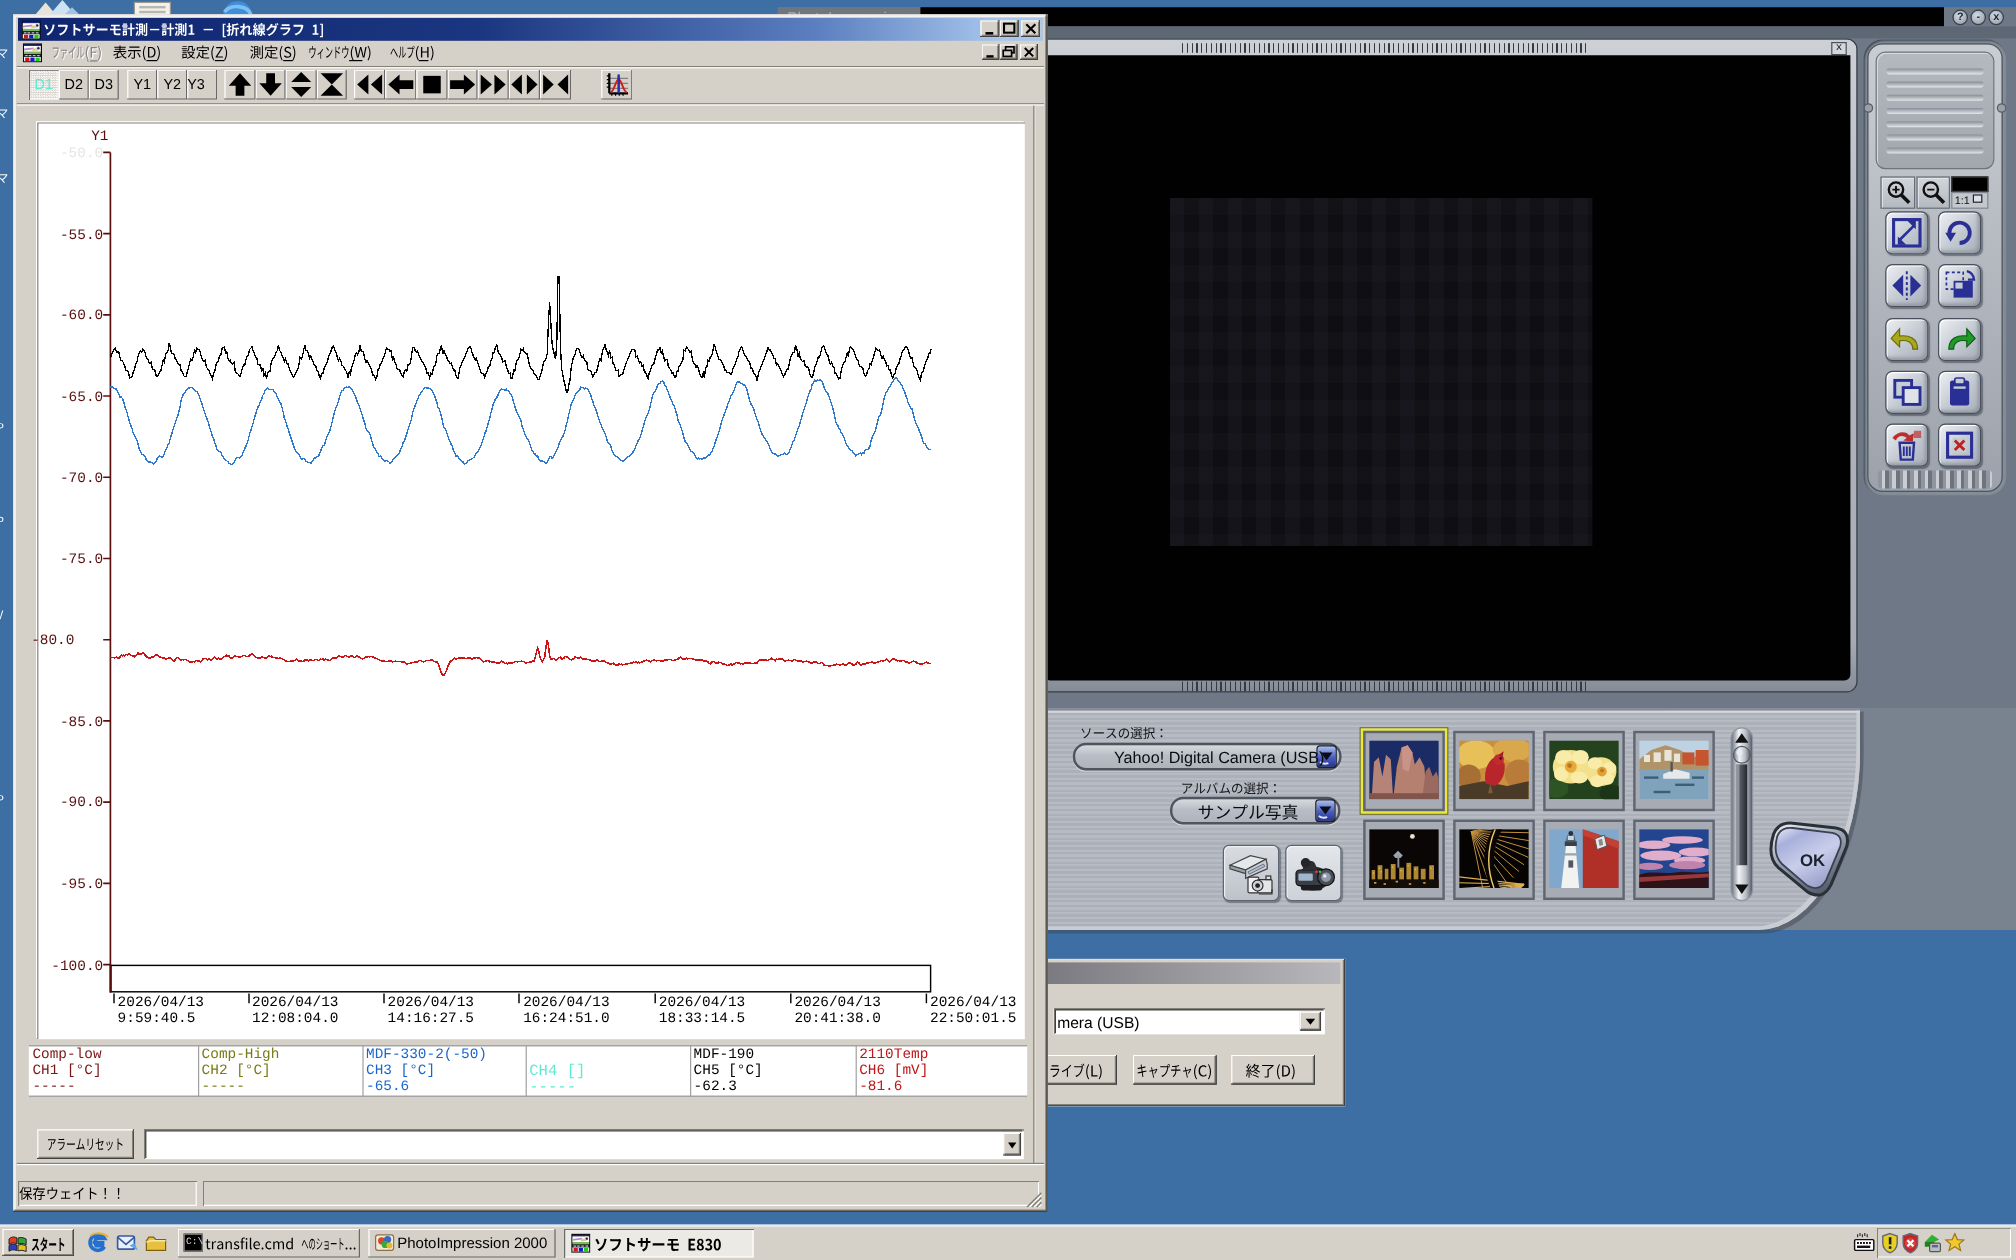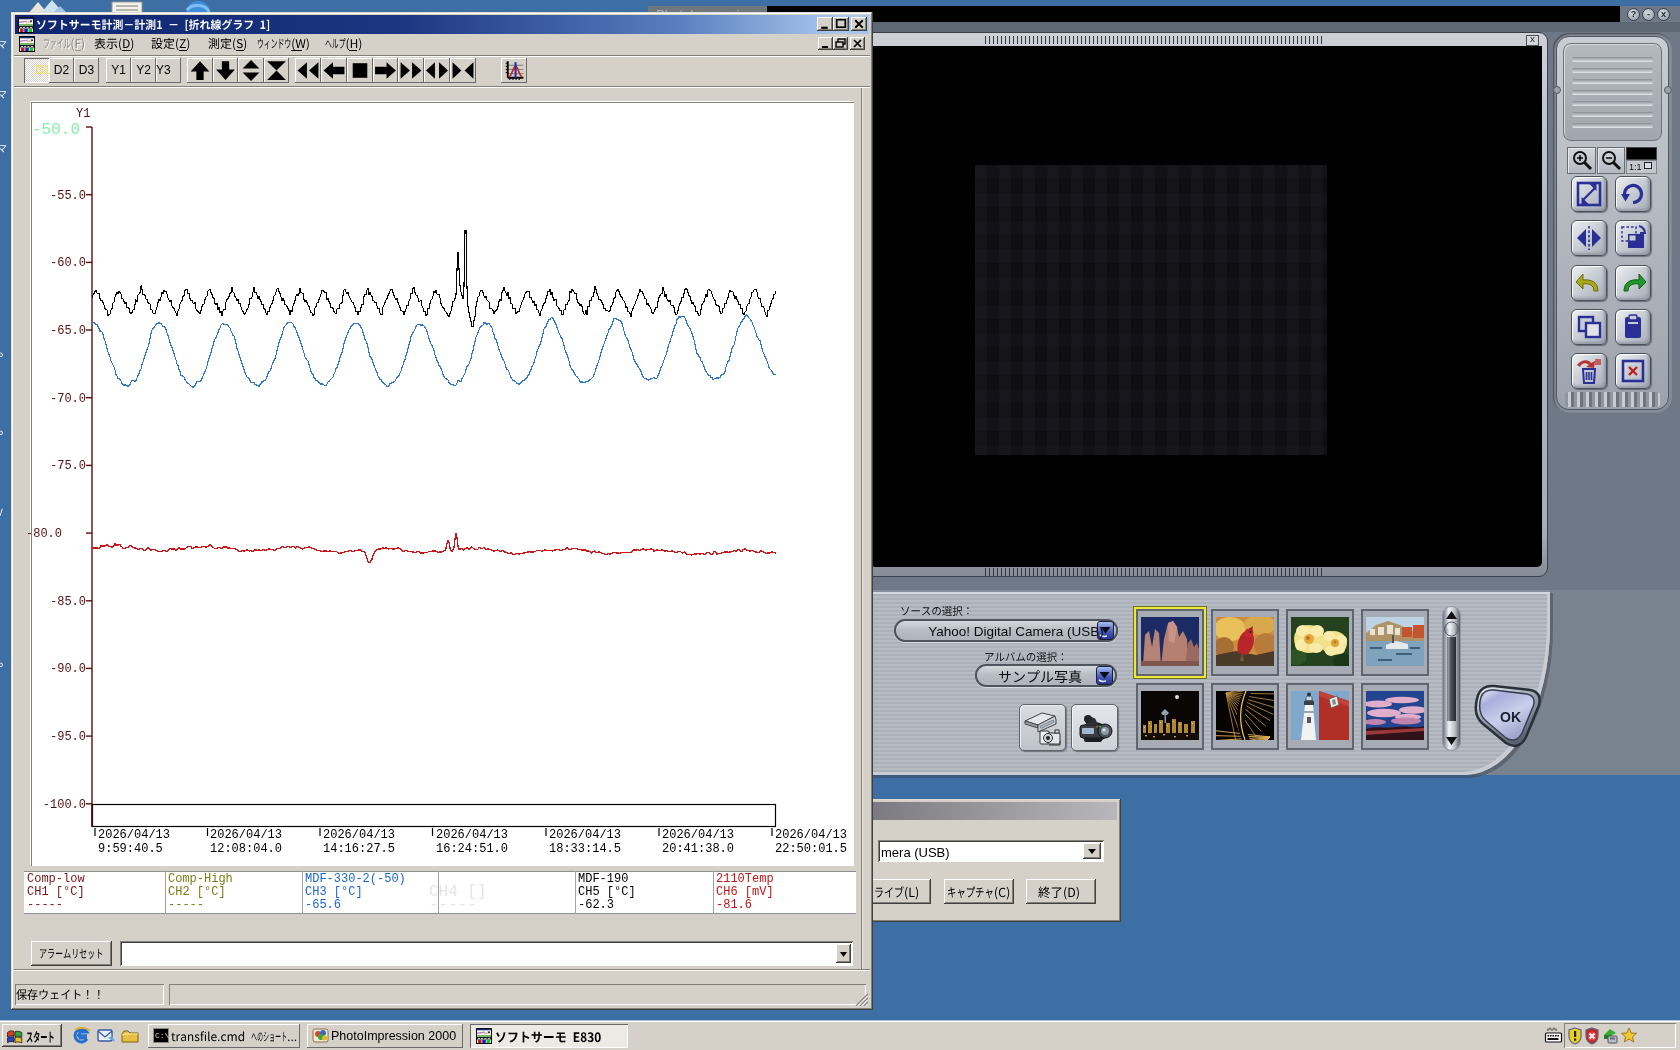--- a/index.html
+++ b/index.html
@@ -467,21 +467,21 @@
 <div class="ab" style="left:349px;top:50px;width:8px;height:1px;background:#000"></div>
 <div class="ab" style="left:73px;top:50px;width:8px;height:1px;background:#9a9a9a"></div>
 <div class="ab" style="left:14px;top:55px;width:856px;height:2px;border-top:1px solid #838075;border-bottom:1px solid #fff"></div>
 <div class="ab" style="left:14px;top:86px;width:856px;height:2px;border-top:1px solid #838075;border-bottom:1px solid #fff"></div>
 <div class="ab tbp" style="left:24px;top:58px;width:25px;height:25px;background-image:repeating-conic-gradient(#fff 0 25%,#d5d1c9 0 50%);background-size:2px 2px;"></div>
 <div class="ab tb" style="left:49px;top:58px;width:25px;height:25px;"></div>
 <div class="ab tb" style="left:74px;top:58px;width:25px;height:25px;"></div>
 <div class="ab tb" style="left:106px;top:58px;width:25px;height:25px;"></div>
 <div class="ab tb" style="left:131px;top:58px;width:25px;height:25px;"></div>
 <div class="ab tb" style="left:156px;top:58px;width:25px;height:25px;"></div>
-<div class="ab" style="left:24px;top:63px;width:38px;height:14px;text-align:center;font-size:12px;color:#fde047">D1</div>
+<div class="ab" style="left:24px;top:63px;width:25px;height:14px;text-align:center;font-size:12px;color:#5eead4">D1</div>
 <div class="ab" style="left:49px;top:63px;width:25px;height:14px;text-align:center;font-size:12px;color:#000">D2</div>
 <div class="ab" style="left:74px;top:63px;width:25px;height:14px;text-align:center;font-size:12px;color:#000">D3</div>
 <div class="ab" style="left:106px;top:63px;width:25px;height:14px;text-align:center;font-size:12px;color:#000">Y1</div>
 <div class="ab" style="left:131px;top:63px;width:25px;height:14px;text-align:center;font-size:12px;color:#000">Y2</div>
 <div class="ab" style="left:156px;top:63px;width:24px;height:14px;text-align:left;font-size:12px;color:#000">Y3</div>
 <div class="ab tb" style="left:187px;top:58px;width:26px;height:25px;"></div>
 <svg class="ab" style="left:187px;top:58px" width="26" height="25" viewBox="0 0 24 24">
     <path d="M12 3 L21 13 L15.5 13 L15.5 21 L8.5 21 L8.5 13 L3 13 Z" fill="#000"></path>
   </svg>
 <div class="ab tb" style="left:213px;top:58px;width:25px;height:25px;"></div>
@@ -573,21 +573,21 @@
     <line x1="289" y1="726" x2="289" y2="734" stroke="#000" stroke-width="1.2"></line>
     <line x1="401.5" y1="726" x2="401.5" y2="734" stroke="#000" stroke-width="1.2"></line>
     <line x1="515" y1="726" x2="515" y2="734" stroke="#000" stroke-width="1.2"></line>
     <line x1="628" y1="726" x2="628" y2="734" stroke="#000" stroke-width="1.2"></line>
     <line x1="741" y1="726" x2="741" y2="734" stroke="#000" stroke-width="1.2"></line>
     <polyline points="61,446.2 62,446.0 63,445.9 64,446.2 65,446.1 66,445.5 67,446.2 68,446.4 69,445.6 70,443.9 71,444.6 72,443.7 73,444.8 74,443.3 75,443.8 76,442.8 77,443.1 78,444.2 79,444.3 80,444.6 81,445.2 82,444.2 83,443.6 84,441.6 85,443.3 86,443.0 87,443.1 88,442.1 89,442.8 90,444.1 91,445.0 92,446.1 93,446.4 94,446.3 95,445.9 96,445.3 97,445.5 98,444.3 99,443.8 100,443.9 101,444.4 102,445.5 103,445.7 104,446.0 105,446.4 106,446.5 107,447.6 108,447.2 109,446.5 110,446.4 111,446.4 112,447.7 113,448.0 114,448.8 115,447.9 116,446.4 117,445.8 118,446.9 119,447.7 120,448.2 121,447.6 122,447.8 123,447.6 124,447.7 125,448.2 126,448.5 127,449.6 128,449.6 129,450.0 130,449.3 131,449.5 132,448.8 133,448.5 134,448.7 135,449.0 136,449.6 137,448.6 138,447.4 139,446.5 140,446.9 141,446.9 142,447.8 143,446.9 144,447.7 145,448.2 146,447.5 147,446.4 148,445.5 149,446.5 150,447.2 151,446.5 152,447.1 153,447.2 154,446.9 155,446.0 156,445.0 157,445.1 158,444.0 159,444.7 160,444.5 161,446.4 162,446.5 163,445.9 164,445.4 165,444.5 166,445.1 167,445.1 168,445.4 169,445.6 170,445.3 171,444.8 172,444.2 173,444.3 174,445.0 175,445.2 176,445.0 177,444.2 178,443.2 179,442.8 180,443.3 181,444.7 182,445.5 183,446.0 184,446.5 185,446.4 186,446.3 187,445.6 188,445.7 189,445.8 190,446.8 191,446.0 192,445.8 193,444.6 194,445.2 195,444.9 196,445.9 197,446.1 198,445.7 199,446.3 200,446.2 201,446.8 202,446.2 203,446.5 204,446.9 205,447.5 206,447.8 207,448.8 208,449.0 209,449.5 210,449.3 211,449.0 212,448.6 213,449.2 214,448.4 215,448.1 216,447.2 217,448.3 218,448.9 219,449.0 220,448.6 221,449.3 222,449.2 223,448.0 224,448.1 225,447.9 226,449.0 227,448.2 228,447.9 229,448.5 230,448.3 231,448.2 232,447.6 233,447.8 234,448.3 235,448.3 236,447.2 237,447.6 238,446.9 239,448.0 240,447.2 241,447.5 242,448.0 243,448.1 244,448.4 245,447.3 246,446.5 247,446.4 248,446.5 249,446.5 250,445.8 251,444.5 252,444.9 253,445.3 254,445.9 255,445.4 256,444.5 257,444.4 258,444.9 259,445.4 260,445.6 261,444.7 262,444.6 263,444.9 264,446.0 265,445.7 266,444.9 267,444.8 268,445.5 269,445.8 270,446.6 271,447.0 272,446.7 273,446.2 274,445.6 275,445.5 276,445.1 277,445.3 278,445.0 279,445.2 280,445.5 281,446.3 282,446.5 283,446.9 284,447.3 285,447.8 286,448.4 287,448.7 288,448.9 289,448.3 290,449.2 291,449.3 292,449.3 293,448.6 294,449.1 295,448.9 296,449.6 297,449.3 298,449.1 299,449.0 300,449.2 301,449.4 302,449.3 303,449.3 304,449.7 305,449.1 306,450.0 307,450.5 308,451.5 309,451.0 310,451.0 311,450.9 312,450.3 313,450.2 314,449.8 315,449.7 316,449.5 317,449.5 318,448.8 319,448.2 320,448.5 321,449.2 322,449.7 323,449.1 324,448.6 325,448.4 326,448.5 327,448.3 328,448.0 329,447.8 330,448.8 331,449.1 332,450.0 333,449.5 334,450.9 335,453.1 336,456.9 337,459.2 338,460.4 339,460.7 340,458.9 341,457.1 342,453.9 343,451.9 344,449.4 345,448.8 346,447.8 347,447.4 348,446.5 349,447.2 350,446.7 351,446.7 352,445.9 353,446.4 354,446.3 355,446.0 356,446.4 357,446.8 358,446.9 359,446.3 360,446.1 361,446.6 362,447.1 363,447.1 364,446.4 365,446.6 366,446.0 367,446.2 368,446.1 369,446.6 370,447.7 371,448.4 372,449.5 373,449.2 374,448.7 375,448.5 376,448.4 377,449.4 378,449.1 379,449.9 380,449.4 381,449.9 382,450.0 383,450.4 384,450.8 385,450.4 386,449.7 387,449.1 388,449.6 389,450.3 390,451.1 391,450.5 392,451.2 393,450.2 394,450.7 395,450.2 396,450.6 397,450.0 398,449.5 399,449.2 400,449.6 401,449.2 402,449.1 403,449.1 404,449.0 405,449.4 406,449.3 407,450.3 408,450.4 409,450.0 410,450.1 411,449.6 412,449.7 413,448.6 414,448.9 415,446.1 416,441.4 417,438.2 418,440.4 419,446.1 420,448.1 421,449.2 422,447.3 423,445.3 424,436.7 425,431.6 426,435.7 427,444.2 428,447.3 429,447.0 430,446.9 431,446.8 432,447.9 433,447.9 434,446.9 435,446.0 436,445.7 437,447.0 438,447.2 439,446.3 440,445.2 441,445.1 442,446.0 443,446.5 444,447.6 445,447.9 446,447.4 447,447.1 448,445.5 449,446.0 450,446.0 451,446.7 452,446.0 453,445.6 454,446.6 455,447.4 456,447.1 457,446.9 458,447.5 459,447.8 460,447.7 461,448.0 462,448.7 463,449.3 464,448.8 465,448.7 466,448.0 467,448.0 468,448.9 469,449.4 470,449.4 471,448.6 472,448.5 473,449.3 474,450.1 475,450.2 476,450.6 477,451.2 478,451.3 479,451.2 480,450.5 481,451.7 482,452.0 483,452.5 484,452.1 485,451.3 486,451.9 487,451.4 488,452.1 489,451.6 490,451.6 491,451.1 492,451.3 493,450.7 494,451.0 495,450.2 496,450.9 497,449.8 498,450.0 499,449.6 500,450.4 501,449.6 502,450.3 503,450.0 504,449.6 505,449.0 506,448.6 507,448.4 508,448.2 509,448.5 510,449.0 511,449.6 512,448.6 513,448.2 514,447.8 515,448.5 516,448.8 517,448.4 518,448.5 519,448.2 520,449.0 521,448.6 522,449.0 523,448.1 524,447.7 525,448.0 526,447.5 527,447.7 528,447.4 529,448.2 530,448.6 531,448.2 532,448.0 533,447.4 534,447.1 535,446.2 536,445.5 537,446.2 538,447.2 539,447.5 540,447.3 541,446.4 542,446.9 543,446.6 544,446.8 545,446.6 546,447.0 547,447.4 548,447.7 549,447.9 550,447.8 551,448.3 552,447.7 553,448.4 554,447.9 555,448.8 556,449.0 557,448.7 558,449.0 559,449.6 560,451.0 561,451.1 562,449.7 563,449.4 564,449.0 565,450.5 566,450.6 567,450.8 568,449.7 569,450.2 570,450.3 571,451.1 572,451.3 573,451.7 574,452.0 575,452.6 576,452.4 577,452.0 578,451.2 579,452.1 580,451.7 581,451.3 582,450.2 583,450.2 584,450.6 585,450.6 586,451.3 587,451.0 588,451.3 589,451.1 590,450.5 591,450.3 592,450.3 593,450.8 594,450.6 595,450.8 596,450.8 597,450.8 598,450.6 599,450.2 600,450.4 601,449.1 602,448.3 603,447.7 604,448.5 605,447.9 606,447.9 607,447.8 608,448.5 609,448.4 610,447.6 611,447.6 612,446.7 613,447.7 614,447.3 615,448.6 616,447.3 617,447.7 618,447.2 619,447.6 620,446.9 621,447.3 622,447.9 623,449.1 624,448.5 625,448.4 626,448.0 627,448.4 628,448.5 629,448.8 630,448.3 631,447.5 632,448.1 633,448.5 634,449.5 635,448.5 636,449.0 637,449.0 638,449.8 639,449.2 640,449.2 641,448.9 642,449.2 643,449.5 644,450.3 645,450.4 646,450.3 647,449.8 648,449.8 649,449.5 650,450.0 651,451.0 652,451.0 653,450.0 654,450.1 655,451.4 656,452.5 657,452.5 658,452.8 659,452.6 660,453.0 661,452.9 662,452.6 663,452.4 664,451.9 665,452.1 666,451.5 667,451.6 668,451.9 669,452.7 670,451.7 671,451.4 672,451.5 673,452.3 674,452.2 675,451.4 676,450.6 677,450.2 678,450.6 679,451.4 680,452.5 681,452.0 682,451.8 683,449.9 684,449.8 685,450.7 686,452.1 687,452.0 688,451.5 689,451.4 690,451.5 691,450.7 692,450.2 693,450.3 694,450.0 695,450.0 696,449.7 697,450.6 698,450.6 699,449.9 700,449.9 701,449.5 702,449.4 703,448.7 704,448.5 705,449.3 706,448.4 707,448.0 708,447.3 709,448.7 710,449.6 711,449.2 712,447.7 713,447.0 714,446.9 715,448.0 716,448.2 717,448.8 718,448.4 719,449.1 720,448.7 721,448.4 722,448.3 723,449.4 724,450.0 725,449.8 726,450.4 727,450.3 728,450.1 729,449.4 730,448.9 731,449.1 732,449.3 733,450.4 734,451.0 735,451.2 736,451.2 737,451.1 738,451.2 739,450.7 740,450.2 741,449.8 742,450.5 743,450.8 744,450.9 745,451.0" fill="none" stroke="#CC1414" stroke-width="1.3" shape-rendering="crispEdges"></polyline>
     <polyline points="61,220.5 62,220.5 63,220.5 64,221.5 65,222.2 66,222.2 67,224.3 68,226.5 69,229.2 70,228.8 71,230.1 72,232.7 73,236.8 74,239.1 75,242.3 76,246.2 77,249.9 78,252.6 79,255.0 80,259.0 81,260.9 82,262.9 83,264.8 84,267.8 85,272.3 86,274.2 87,276.5 88,276.5 89,277.8 90,279.0 91,281.3 92,282.3 93,283.2 94,282.8 95,283.7 96,283.6 97,284.8 98,283.5 99,282.7 100,280.0 101,278.8 102,278.0 103,278.7 104,279.2 105,278.4 106,275.9 107,273.3 108,271.6 109,268.6 110,267.0 111,262.8 112,260.1 113,256.3 114,253.4 115,250.4 116,247.4 117,245.1 118,241.6 119,237.0 120,231.7 121,228.1 122,226.3 123,225.8 124,223.8 125,222.7 126,221.1 127,221.4 128,220.9 129,221.2 130,221.5 131,223.0 132,224.2 133,224.3 134,225.5 135,227.6 136,231.2 137,233.4 138,236.8 139,240.3 140,243.3 141,245.6 142,248.5 143,251.3 144,254.9 145,257.9 146,262.1 147,263.4 148,267.3 149,269.7 150,273.2 151,273.5 152,274.5 153,274.8 154,277.6 155,278.8 156,280.9 157,281.1 158,282.0 159,282.9 160,284.1 161,284.9 162,285.3 163,284.2 164,283.5 165,281.8 166,279.8 167,279.3 168,279.4 169,279.6 170,278.5 171,276.6 172,274.0 173,271.7 174,269.8 175,267.1 176,264.0 177,259.6 178,256.9 179,253.3 180,250.3 181,246.3 182,243.2 183,239.7 184,237.1 185,235.3 186,232.9 187,230.7 188,227.4 189,226.1 190,223.2 191,222.0 192,221.0 193,222.6 194,222.8 195,222.4 196,222.4 197,223.3 198,225.1 199,226.1 200,228.8 201,230.8 202,233.2 203,233.9 204,237.5 205,241.5 206,246.8 207,248.8 208,252.4 209,255.2 210,258.7 211,261.5 212,264.5 213,267.4 214,270.5 215,273.0 216,275.0 217,275.4 218,276.3 219,278.6 220,280.2 221,280.7 222,280.2 223,280.7 224,282.3 225,282.7 226,283.2 227,283.5 228,284.4 229,282.8 230,281.5 231,279.7 232,280.1 233,278.7 234,278.6 235,276.9 236,274.3 237,271.6 238,269.7 239,269.1 240,266.8 241,263.1 242,260.4 243,258.7 244,256.5 245,253.0 246,248.6 247,244.3 248,240.8 249,237.2 250,235.7 251,232.5 252,229.0 253,225.5 254,223.8 255,223.2 256,221.2 257,220.9 258,220.5 259,221.1 260,220.2 261,221.0 262,222.1 263,224.2 264,225.5 265,227.8 266,230.7 267,233.4 268,235.5 269,238.3 270,241.5 271,244.7 272,247.9 273,250.8 274,255.0 275,256.6 276,258.2 277,259.0 278,262.5 279,265.9 280,269.4 281,271.2 282,272.6 283,275.2 284,276.2 285,278.5 286,277.9 287,279.4 288,280.6 289,282.0 290,282.1 291,282.0 292,282.0 293,282.8 294,284.0 295,283.4 296,282.1 297,279.9 298,279.5 299,278.1 300,277.2 301,276.1 302,275.0 303,272.0 304,270.2 305,266.8 306,265.3 307,262.3 308,259.3 309,255.8 310,252.8 311,250.5 312,246.6 313,241.7 314,238.6 315,235.8 316,233.2 317,230.6 318,228.2 319,226.5 320,224.6 321,223.6 322,222.4 323,221.3 324,221.0 325,221.4 326,221.3 327,221.7 328,222.1 329,223.7 330,225.4 331,226.8 332,230.5 333,233.1 334,237.6 335,238.9 336,241.5 337,245.6 338,250.5 339,254.3 340,255.6 341,257.4 342,260.7 343,263.6 344,266.1 345,268.4 346,270.2 347,274.0 348,275.3 349,278.1 350,277.5 351,279.3 352,280.2 353,281.4 354,282.6 355,283.1 356,284.7 357,284.4 358,283.5 359,281.8 360,281.6 361,280.7 362,280.7 363,279.8 364,279.0 365,277.1 366,275.7 367,274.5 368,273.3 369,270.9 370,268.9 371,265.5 372,263.0 373,259.2 374,257.3 375,253.6 376,250.4 377,246.8 378,242.5 379,239.3 380,234.8 381,232.5 382,230.3 383,229.2 384,227.2 385,224.8 386,223.0 387,222.2 388,222.5 389,222.3 390,223.5 391,222.5 392,223.6 393,223.8 394,225.7 395,226.9 396,229.5 397,232.9 398,236.4 399,239.7 400,242.1 401,243.5 402,246.0 403,248.1 404,253.0 405,255.2 406,258.7 407,260.7 408,263.2 409,264.4 410,266.5 411,269.0 412,272.7 413,274.2 414,276.1 415,276.4 416,278.0 417,277.8 418,280.5 419,281.4 420,282.5 421,281.9 422,282.5 423,283.3 424,283.9 425,283.0 426,280.9 427,278.7 428,278.6 429,279.7 430,279.4 431,276.6 432,274.9 433,273.1 434,271.1 435,267.6 436,264.8 437,263.3 438,261.9 439,259.0 440,256.5 441,251.8 442,248.4 443,243.4 444,239.4 445,235.1 446,233.1 447,230.8 448,228.2 449,225.6 450,224.7 451,223.8 452,223.0 453,220.5 454,221.3 455,220.9 456,222.2 457,221.5 458,221.7 459,222.8 460,224.6 461,226.0 462,229.9 463,232.3 464,236.2 465,237.7 466,240.6 467,243.8 468,247.3 469,250.1 470,252.3 471,255.2 472,257.3 473,258.8 474,261.8 475,265.3 476,267.3 477,268.0 478,269.8 479,273.2 480,275.5 481,277.1 482,278.5 483,278.6 484,279.5 485,280.1 486,281.8 487,281.9 488,282.3 489,281.7 490,280.8 491,279.6 492,278.6 493,278.3 494,277.6 495,276.8 496,275.8 497,273.7 498,272.5 499,269.3 500,267.5 501,264.7 502,263.2 503,260.7 504,257.1 505,254.0 506,249.6 507,246.9 508,244.5 509,242.4 510,239.9 511,235.4 512,231.4 513,227.0 514,225.4 515,224.4 516,221.8 517,219.3 518,217.8 519,217.6 520,216.0 521,215.3 522,216.4 523,218.7 524,220.4 525,222.6 526,225.4 527,228.0 528,230.8 529,232.8 530,235.7 531,236.6 532,240.1 533,243.3 534,248.0 535,250.2 536,252.4 537,255.5 538,259.0 539,263.3 540,266.0 541,267.4 542,268.4 543,270.3 544,272.6 545,274.2 546,274.6 547,275.9 548,277.1 549,279.4 550,280.5 551,279.8 552,280.4 553,280.1 554,281.1 555,279.8 556,279.8 557,279.5 558,278.5 559,277.2 560,277.2 561,276.0 562,274.9 563,272.3 564,270.0 565,266.8 566,263.4 567,261.2 568,258.1 569,254.9 570,250.7 571,247.2 572,244.7 573,242.2 574,239.2 575,236.7 576,233.3 577,231.2 578,227.8 579,226.5 580,224.5 581,222.4 582,219.2 583,216.8 584,216.0 585,216.4 586,217.5 587,217.7 588,218.5 589,218.8 590,219.6 591,221.3 592,224.8 593,228.9 594,232.4 595,235.1 596,236.6 597,238.6 598,241.9 599,245.4 600,247.7 601,250.0 602,253.7 603,257.5 604,259.7 605,261.3 606,262.6 607,264.2 608,265.8 609,267.4 610,269.4 611,272.5 612,274.7 613,276.0 614,276.2 615,276.3 616,277.3 617,278.1 618,278.0 619,277.5 620,276.7 621,276.8 622,276.1 623,275.4 624,276.7 625,276.8 626,276.0 627,273.6 628,271.3 629,268.3 630,265.7 631,264.2 632,261.0 633,258.2 634,255.2 635,253.2 636,249.4 637,245.8 638,242.1 639,239.3 640,236.1 641,233.3 642,229.5 643,226.5 644,223.8 645,222.0 646,217.8 647,216.8 648,214.6 649,215.6 650,214.7 651,215.0 652,214.8 653,214.6 654,216.0 655,218.4 656,221.3 657,223.3 658,224.9 659,226.3 660,229.1 661,231.7 662,234.6 663,237.9 664,242.5 665,247.3 666,251.3 667,252.2 668,254.8 669,255.7 670,258.9 671,259.6 672,261.9 673,264.3 674,267.4 675,269.6 676,270.9 677,272.4 678,273.6 679,273.7 680,275.2 681,275.7 682,277.8 683,276.9 684,276.7 685,276.2 686,275.6 687,276.8 688,275.5 689,275.6 690,273.3 691,272.6 692,272.5 693,271.7 694,269.7 695,265.0 696,262.0 697,259.4 698,258.4 699,254.8 700,250.7 701,246.5 702,244.3 703,243.1 704,239.2 705,234.0 706,229.3 707,226.0 708,224.5 709,222.9 710,220.4 711,219.4 712,217.2 713,216.5 714,214.2 715,213.2 716,212.9 717,214.2 718,215.9 719,217.1 720,218.4 721,220.1 722,223.0 723,225.1 724,228.0 725,230.8 726,234.4 727,236.0 728,237.9 729,238.7 730,242.8 731,246.5 732,250.1 733,252.1 734,254.5 735,256.6 736,259.0 737,261.8 738,265.7 739,267.2 740,267.9 741,269.5 742,271.7 743,272.7 744,272.7 745,272.7" fill="none" stroke="#2E78CC" stroke-width="1.15" shape-rendering="crispEdges"></polyline>
     <polyline points="61,196.3 62,193.1 63,191.3 64,189.6 65,188.4 66,191.2 67,191.4 68,191.3 69,196.3 70,198.4 71,198.6 72,200.7 73,203.1 74,206.7 75,207.2 76,208.0 77,213.3 78,212.4 79,212.0 80,208.3 81,206.5 82,201.2 83,200.2 84,195.0 85,192.5 86,190.4 87,191.4 88,189.1 89,190.3 90,191.9 91,196.6 92,196.8 93,199.6 94,201.3 95,200.2 96,205.2 97,205.9 98,206.3 99,210.7 100,211.8 101,210.6 102,208.0 103,207.4 104,202.6 105,197.8 106,199.9 107,193.2 108,191.8 109,190.3 110,183.6 111,187.6 112,192.7 113,192.6 114,193.7 115,196.9 116,197.5 117,200.6 118,201.4 119,202.1 120,207.5 121,208.0 122,211.0 123,212.0 124,211.9 125,208.3 126,204.9 127,200.5 128,197.4 129,198.7 130,195.1 131,190.1 132,191.7 133,188.2 134,189.6 135,189.3 136,192.2 137,195.8 138,197.8 139,199.6 140,198.6 141,203.8 142,205.5 143,206.4 144,209.1 145,211.2 146,213.7 147,209.2 148,207.2 149,201.9 150,200.1 151,198.5 152,194.6 153,193.6 154,188.6 155,187.6 156,187.1 157,192.1 158,191.4 159,196.6 160,199.2 161,198.3 162,201.2 163,201.4 164,200.0 165,207.0 166,208.6 167,209.2 168,210.7 169,211.4 170,208.7 171,204.6 172,202.2 173,202.0 174,197.7 175,194.9 176,193.9 177,189.1 178,188.2 179,187.0 180,190.3 181,192.4 182,195.4 183,196.6 184,201.6 185,202.2 186,201.7 187,207.7 188,204.8 189,211.0 190,208.9 191,213.4 192,209.0 193,207.4 194,207.4 195,200.2 196,197.2 197,196.9 198,194.6 199,191.7 200,190.3 201,185.5 202,190.1 203,191.2 204,194.4 205,196.1 206,199.1 207,196.9 208,201.2 209,201.3 210,204.8 211,207.9 212,209.3 213,211.6 214,212.2 215,210.1 216,207.3 217,206.3 218,202.7 219,196.0 220,197.1 221,195.0 222,190.1 223,185.6 224,190.2 225,190.1 226,192.8 227,196.6 228,194.5 229,197.6 230,199.4 231,202.7 232,202.7 233,206.3 234,207.6 235,211.1 236,213.2 237,209.2 238,209.5 239,205.5 240,203.3 241,201.3 242,198.7 243,194.2 244,193.0 245,190.0 246,187.1 247,186.5 248,189.3 249,191.7 250,195.2 251,198.5 252,196.6 253,198.6 254,202.3 255,203.2 256,204.7 257,206.6 258,208.4 259,212.6 260,208.1 261,209.9 262,203.8 263,201.7 264,198.4 265,194.0 266,192.0 267,193.5 268,191.7 269,185.7 270,190.7 271,191.0 272,191.6 273,197.5 274,200.2 275,198.4 276,200.7 277,203.1 278,204.6 279,208.0 280,211.0 281,210.8 282,214.0 283,212.4 284,206.2 285,204.5 286,201.0 287,200.6 288,197.3 289,195.2 290,192.3 291,187.9 292,188.9 293,189.0 294,191.0 295,190.2 296,197.7 297,196.0 298,199.5 299,201.3 300,205.6 301,206.0 302,206.0 303,209.3 304,210.9 305,212.1 306,207.1 307,206.3 308,207.1 309,202.0 310,201.3 311,200.7 312,193.6 313,187.9 314,187.3 315,190.1 316,191.7 317,190.3 318,193.8 319,196.0 320,198.1 321,199.9 322,200.6 323,203.0 324,205.5 325,209.5 326,208.9 327,212.8 328,209.1 329,210.2 330,205.7 331,202.7 332,202.2 333,194.5 334,192.3 335,192.7 336,188.0 337,186.2 338,193.1 339,190.4 340,192.8 341,194.5 342,198.4 343,199.0 344,200.8 345,200.6 346,203.9 347,206.4 348,205.9 349,211.2 350,212.9 351,213.0 352,204.8 353,203.1 354,200.4 355,198.1 356,196.4 357,193.5 358,191.5 359,188.8 360,187.4 361,186.9 362,190.4 363,193.4 364,196.2 365,198.2 366,196.6 367,200.3 368,203.0 369,205.6 370,208.8 371,209.0 372,209.5 373,212.5 374,209.6 375,206.9 376,203.6 377,203.7 378,198.8 379,197.1 380,191.6 381,191.6 382,186.7 383,185.6 384,190.5 385,192.9 386,193.6 387,195.8 388,199.4 389,199.0 390,198.4 391,204.1 392,205.9 393,209.3 394,209.0 395,213.5 396,212.9 397,206.3 398,207.2 399,201.3 400,197.9 401,197.3 402,194.2 403,189.3 404,190.3 405,188.6 406,192.0 407,192.2 408,192.5 409,196.0 410,201.6 411,204.0 412,205.8 413,206.6 414,209.2 415,210.1 416,211.4 417,213.6 418,214.5 419,211.7 420,208.9 421,204.9 422,199.7 423,198.8 424,196.7 425,193.0 426,167.6 427,149.9 428,166.3 429,183.9 430,189.8 431,193.3 432,197.3 433,183.9 434,128.5 435,128.4 436,185.8 437,204.8 438,210.3 439,215.6 440,219.5 441,224.6 442,224.9 443,218.7 444,214.6 445,204.6 446,199.3 447,195.1 448,194.3 449,189.8 450,188.1 451,188.5 452,190.3 453,193.9 454,196.0 455,194.4 456,197.9 457,199.2 458,199.9 459,206.3 460,206.7 461,207.1 462,208.7 463,211.9 464,209.7 465,208.3 466,207.9 467,204.8 468,199.3 469,197.1 470,198.3 471,190.3 472,188.8 473,184.9 474,189.0 475,190.9 476,194.2 477,190.2 478,196.5 479,195.6 480,201.2 481,201.8 482,206.8 483,206.6 484,206.4 485,211.9 486,210.1 487,210.0 488,209.6 489,206.0 490,203.2 491,199.8 492,197.9 493,195.7 494,192.2 495,190.6 496,189.1 497,189.1 498,189.5 499,195.4 500,194.9 501,197.9 502,200.4 503,199.3 504,203.5 505,202.2 506,207.9 507,207.9 508,210.9 509,213.7 510,208.8 511,207.3 512,203.4 513,201.7 514,200.7 515,196.4 516,193.5 517,189.3 518,189.6 519,187.7 520,192.4 521,190.5 522,195.3 523,198.4 524,197.5 525,197.6 526,203.8 527,205.0 528,206.4 529,209.0 530,208.5 531,212.4 532,212.8 533,208.0 534,207.5 535,202.8 536,202.4 537,200.1 538,198.4 539,189.7 540,190.6 541,187.0 542,188.3 543,189.9 544,192.1 545,191.0 546,197.7 547,200.5 548,201.6 549,204.1 550,202.6 551,204.5 552,209.3 553,212.0 554,212.2 555,208.6 556,212.7 557,204.6 558,204.5 559,198.3 560,199.1 561,195.1 562,194.4 563,190.8 564,184.6 565,187.5 566,191.4 567,194.1 568,197.7 569,197.3 570,198.6 571,200.7 572,202.6 573,206.3 574,206.5 575,208.4 576,208.2 577,209.2 578,210.2 579,208.6 580,204.7 581,202.9 582,200.4 583,196.6 584,195.5 585,190.2 586,188.6 587,187.0 588,189.7 589,192.5 590,194.8 591,195.6 592,198.1 593,198.8 594,201.1 595,205.3 596,204.9 597,209.2 598,209.9 599,211.4 600,215.3 601,209.1 602,206.3 603,204.1 604,201.8 605,199.0 606,197.3 607,193.5 608,191.2 609,187.5 610,190.0 611,189.6 612,191.7 613,194.1 614,196.6 615,196.9 616,202.5 617,201.0 618,203.3 619,205.1 620,206.9 621,210.6 622,211.9 623,210.1 624,207.7 625,205.4 626,205.5 627,199.4 628,195.7 629,193.3 630,191.8 631,192.0 632,185.3 633,188.9 634,194.7 635,191.9 636,196.9 637,198.5 638,199.4 639,198.3 640,202.9 641,203.8 642,203.4 643,205.6 644,210.3 645,212.4 646,212.3 647,208.7 648,204.2 649,201.6 650,199.3 651,195.2 652,195.4 653,191.5 654,187.5 655,186.3 656,187.5 657,190.5 658,193.6 659,194.5 660,198.6 661,201.6 662,200.0 663,203.0 664,204.3 665,209.5 666,209.3 667,211.7 668,213.6 669,213.1 670,207.3 671,202.6 672,200.8 673,199.7 674,196.0 675,192.1 676,195.1 677,188.1 678,187.0 679,188.7 680,189.0 681,191.9 682,195.1 683,197.1 684,198.3 685,202.4 686,203.5 687,203.9 688,204.2 689,209.6 690,211.4 691,211.0 692,206.5 693,206.0 694,200.9 695,202.1 696,198.2 697,195.5 698,191.2 699,188.1 700,189.5 701,189.9 702,189.8 703,193.4 704,196.8 705,194.5 706,197.4 707,199.3 708,202.9 709,202.4 710,206.4 711,206.2 712,211.4 713,213.2 714,210.2 715,209.0 716,204.1 717,202.0 718,201.3 719,197.0 720,194.9 721,190.2 722,190.0 723,187.8 724,187.0 725,187.3 726,189.7 727,194.8 728,196.5 729,196.3 730,200.9 731,204.3 732,204.4 733,205.9 734,209.9 735,213.2 736,214.8 737,208.7 738,208.3 739,204.6 740,201.3 741,198.0 742,196.8 743,192.8 744,192.3 745,188.8" fill="none" stroke="#000" stroke-width="1.1" shape-rendering="crispEdges"></polyline>
   </svg>
 <div class="ab mono" style="left:76px;top:107px;font-size:12px;color:#5A0F0F">Y1</div>
-<div class="ab mono" style="left:26px;top:121px;width:60px;text-align:center;font-size:16px;color:#86efac">-50.0</div>
+<div class="ab mono" style="left:26px;top:121px;width:60px;text-align:right;font-size:12px;color:#e5e5e5">-50.0</div>
 <div class="ab mono" style="left:26px;top:189px;width:60px;text-align:right;font-size:12px;color:#5A0F0F">-55.0</div>
 <div class="ab mono" style="left:26px;top:256px;width:60px;text-align:right;font-size:12px;color:#5A0F0F">-60.0</div>
 <div class="ab mono" style="left:26px;top:324px;width:60px;text-align:right;font-size:12px;color:#5A0F0F">-65.0</div>
 <div class="ab mono" style="left:26px;top:392px;width:60px;text-align:right;font-size:12px;color:#5A0F0F">-70.0</div>
 <div class="ab mono" style="left:26px;top:459px;width:60px;text-align:right;font-size:12px;color:#5A0F0F">-75.0</div>
 <div class="ab mono" style="left:26px;top:527px;width:60px;font-size:12px;color:#5A0F0F">-80.0</div>
 <div class="ab mono" style="left:26px;top:595px;width:60px;text-align:right;font-size:12px;color:#5A0F0F">-85.0</div>
 <div class="ab mono" style="left:26px;top:662px;width:60px;text-align:right;font-size:12px;color:#5A0F0F">-90.0</div>
 <div class="ab mono" style="left:26px;top:730px;width:60px;text-align:right;font-size:12px;color:#5A0F0F">-95.0</div>
 <div class="ab mono" style="left:26px;top:798px;width:60px;text-align:right;font-size:12px;color:#5A0F0F">-100.0</div>
@@ -606,21 +606,21 @@
 <div class="ab" style="left:713px;top:871px;width:1px;height:43px;background:#A0A0A0"></div>
 <div class="ab mono" style="left:27px;top:873px;font-size:12px;line-height:13px;color:#7A1616;white-space:pre">Comp-low
 CH1 [°C]
 -----</div>
 <div class="ab mono" style="left:168px;top:873px;font-size:12px;line-height:13px;color:#7A7A16;white-space:pre">Comp-High
 CH2 [°C]
 -----</div>
 <div class="ab mono" style="left:305px;top:873px;font-size:12px;line-height:13px;color:#1A66CC;white-space:pre">MDF-330-2(-50)
 CH3 [°C]
 -65.6</div>
-<div class="ab mono" style="left:429px;top:873px;font-size:16px;line-height:13px;color:#e5e5e5;white-space:pre">
+<div class="ab mono" style="left:441px;top:873px;font-size:13px;line-height:13px;color:#5eead4;white-space:pre">
 CH4 []
 -----</div>
 <div class="ab mono" style="left:578px;top:873px;font-size:12px;line-height:13px;color:#000000;white-space:pre">MDF-190
 CH5 [°C]
 -62.3</div>
 <div class="ab mono" style="left:716px;top:873px;font-size:12px;line-height:13px;color:#C01616;white-space:pre">2110Temp
 CH6 [mV]
 -81.6</div>
 <div class="ab out" style="left:31px;top:941px;width:81px;height:25px"></div>
 <div class="ab sunk" style="left:120px;top:941px;width:733px;height:25px"></div>

